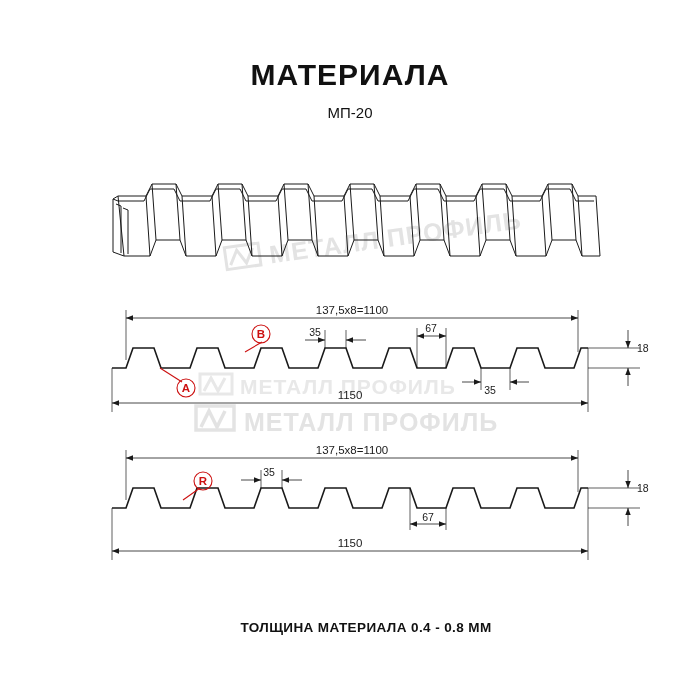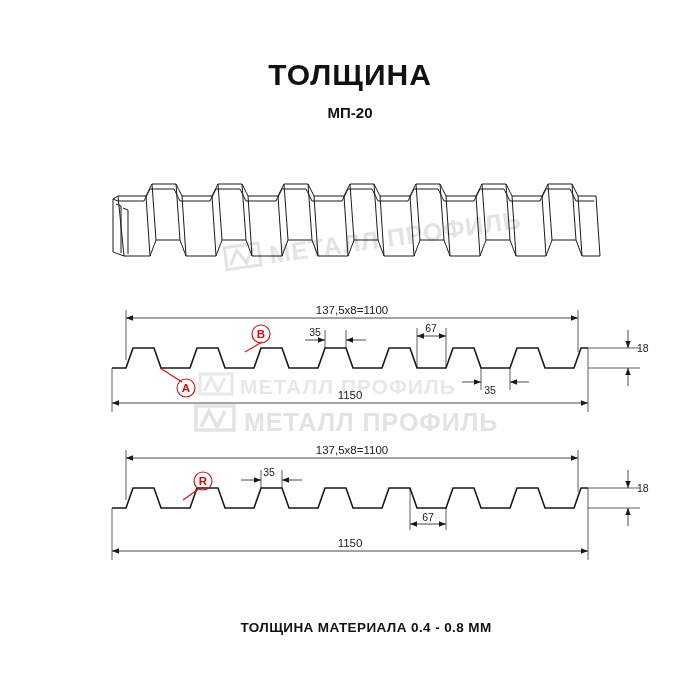--- a/index.html
+++ b/index.html
@@ -33,21 +33,21 @@
     letter-spacing: 1px;
     color: #111111;
   }
   .subtitle {
     position: absolute;
     left: 0;
     top: 104px;
     width: 700px;
     text-align: center;
     font-size: 15px;
-    font-weight: bold;
+    font-weight: normal;
     color: #111111;
   }
   .footnote {
     position: absolute;
     left: 0;
     top: 620px;
     width: 700px;
     text-align: center;
     font-size: 13.5px;
     font-weight: bold;
@@ -73,21 +73,21 @@
     font-family: "Liberation Sans", sans-serif;
     font-weight: bold;
     fill: #e8e8e8;
     font-size: 21px;
     letter-spacing: 1px;
   }
 </style>
 </head>
 <body>
 
-<div class="title">ТОЛЩИНА</div>
+<div class="title">МАТЕРИАЛА</div>
 <div class="subtitle">МП-20</div>
 <div class="footnote">ТОЛЩИНА МАТЕРИАЛА 0.4 - 0.8 ММ</div>
 
 <svg id="sheet" viewBox="0 0 700 700">
   <defs>
     <marker id="arrIn" markerWidth="9" markerHeight="7" refX="9" refY="3.5" orient="auto">
       <polygon points="0,0 9,3.5 0,7" fill="#1a1a1a"></polygon>
     </marker>
     <marker id="arrOut" markerWidth="9" markerHeight="7" refX="0" refY="3.5" orient="auto">
       <polygon points="9,0 0,3.5 9,7" fill="#1a1a1a"></polygon>

